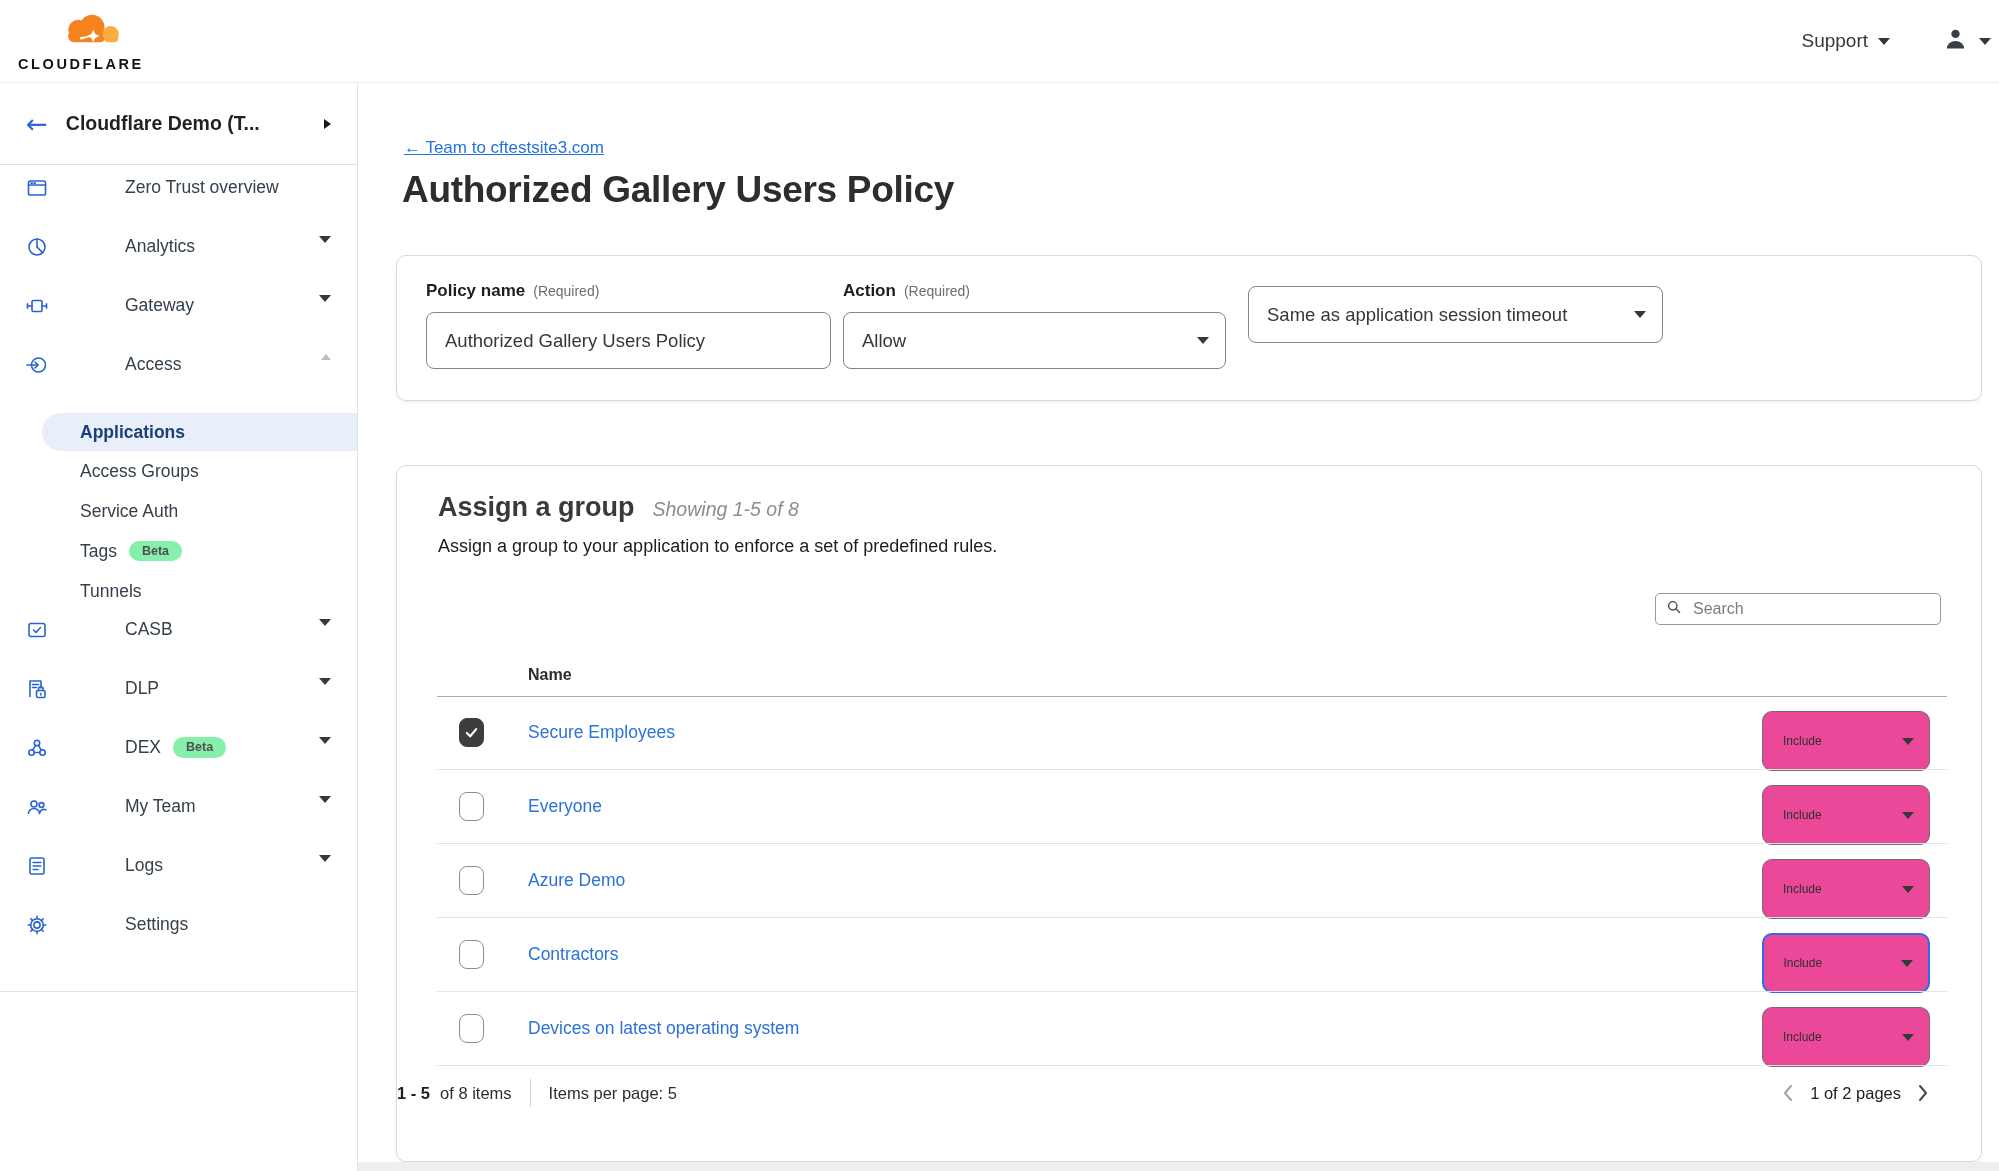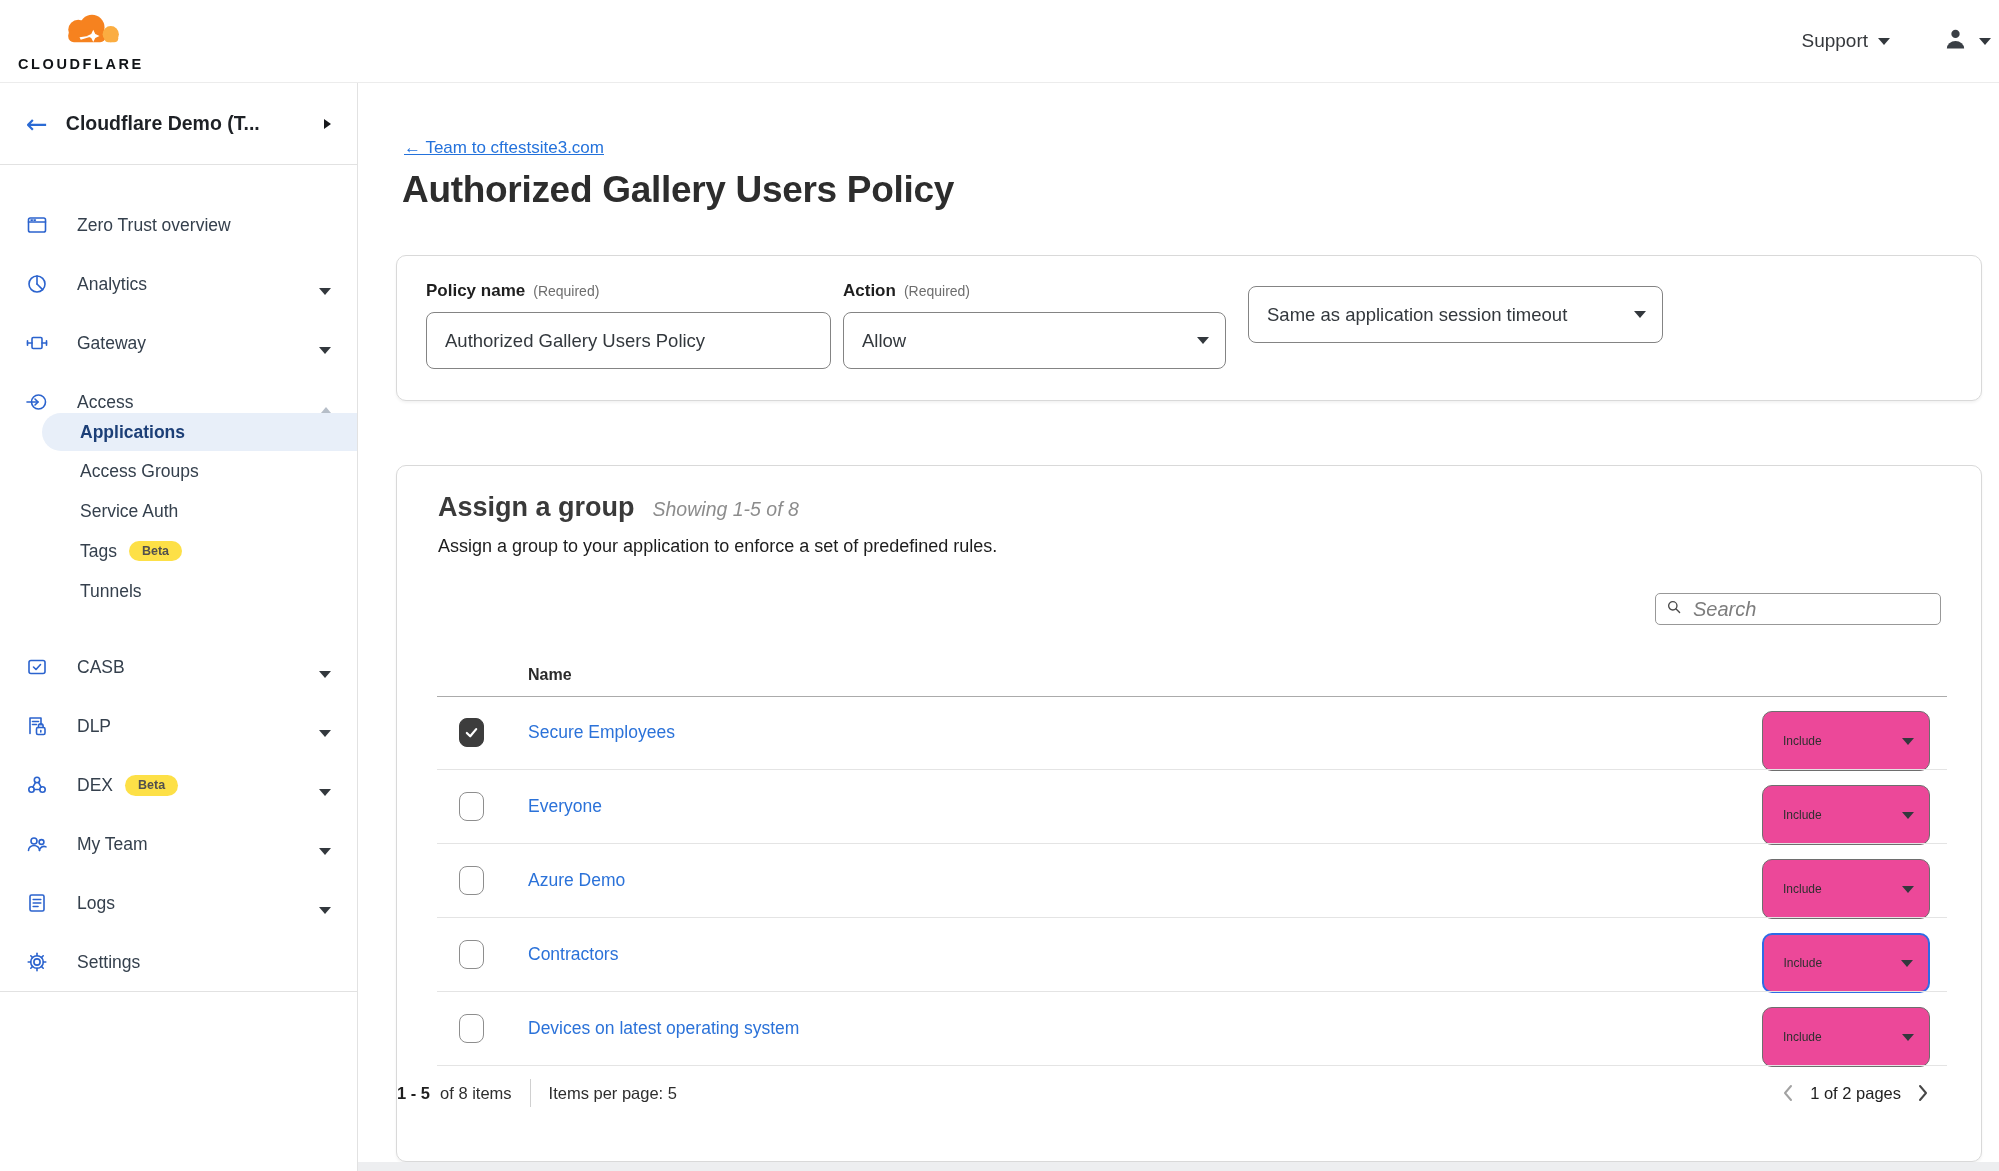--- a/index.html
+++ b/index.html
@@ -27,29 +27,29 @@
 
   
   #sidebar{position:absolute;top:83px;left:0;bottom:0;width:358px;background:#fff;
            border-right:1px solid #e2e2e2;}
   #account-row{height:82px;display:flex;align-items:center;padding:0 26px;
                border-bottom:1px solid #e2e2e2;cursor:pointer;}
   .back-arrow{color:#2a6ad4;font-size:26px;line-height:1;font-family:"DejaVu Sans",sans-serif;}
   #account-label{flex:1;margin-left:18px;font-size:19.5px;font-weight:700;color:#1e2126;
                  white-space:nowrap;overflow:hidden;}
   #side-nav{padding-top:12px;}
-  .nav-item{height:59px;display:flex;align-items:flex-end;padding:0 26px;cursor:pointer;}
+  .nav-item{height:59px;display:flex;align-items:flex-start;padding:0 26px;cursor:pointer;gap:48px;}
   .nav-item .nicon{width:22px;height:22px;flex:none;display:flex;}
   .nav-item .nicon svg{width:22px;height:22px;}
   .nav-label{margin-left:29px;font-size:17.5px;color:#35404d;flex:1;display:flex;align-items:center;}
   .sub-item{height:40px;display:flex;align-items:center;padding-left:80px;font-size:17.5px;
             color:#35404d;cursor:pointer;}
   .sub-item.selected{margin-left:42px;padding-left:38px;background:#e8eff9;height:38px;
                      border-radius:19px 0 0 19px;font-weight:700;color:#1c3f77;}
-  .badge{background:#fde047;color:#52504e;font-size:12.5px;font-weight:700;padding:4px 13px;
+  .badge{background:#86efac;color:#52504e;font-size:12.5px;font-weight:700;padding:4px 13px;
          border-radius:13px;margin-left:12px;line-height:1;}
   .group-start{margin-top:8px;}
   #nav-end-divider{margin-top:18px;border-top:1px solid #e2e2e2;}
 
   
   #main{position:absolute;left:358px;top:83px;right:0;bottom:0;background:#fff;}
   #main::after{content:"";position:absolute;left:0;right:0;bottom:0;height:9px;background:#edeef0;}
   #back-link{position:absolute;top:55px;left:46px;font-size:17px;color:#2472dc;
              text-decoration:underline;cursor:pointer;}
   #page-title{position:absolute;top:86px;left:44px;font-size:37px;font-weight:700;color:#2d2d2d;
@@ -71,21 +71,21 @@
   #col-action{width:383px;margin-right:22px;}
   #col-session{width:415px;}
 
   #assign-card{top:382px;height:697px;}
   #assign-title{position:absolute;top:26px;left:41px;font-size:27px;font-weight:700;color:#3a3a3a;}
   #assign-showing{font-size:19.5px;font-weight:400;font-style:italic;color:#8c8c8c;margin-left:18px;}
   #assign-desc{position:absolute;top:70px;left:41px;font-size:18px;color:#1d1d1d;}
   #search-box{position:absolute;top:127px;right:40px;width:286px;height:32px;border:1px solid #989898;
               border-radius:5px;display:flex;align-items:center;padding:0 10px;gap:9px;background:#fff;}
   #search-box svg{width:16px;height:16px;flex:none;}
-  #search-input{border:none;outline:none;flex:1;font-size:20px;color:#333;font-family:inherit;background:transparent;font-style:italic;}
+  #search-input{border:none;outline:none;flex:1;font-size:16px;color:#333;font-family:inherit;background:transparent;}
   #search-input::placeholder{color:#7d7d7d;}
 
   #name-header{position:absolute;top:200px;left:131px;font-size:16px;font-weight:700;color:#2b2b2b;}
   #table-head-line{position:absolute;top:230px;left:40px;right:34px;border-top:1px solid #ababab;}
   #rows{position:absolute;top:230px;left:0;right:0;}
   .trow{position:relative;height:74px;}
   .trow::after{content:"";position:absolute;left:40px;right:34px;bottom:0;border-bottom:1px solid #e4e4e4;}
   .cbx{position:absolute;left:62px;top:22px;width:25px;height:29px;border:1.6px solid #8e8e8e;
        border-radius:8px;background:#fff;cursor:pointer;display:flex;align-items:center;justify-content:center;}
   .cbx.checked{background:#3d3d3d;border-color:#3d3d3d;}

